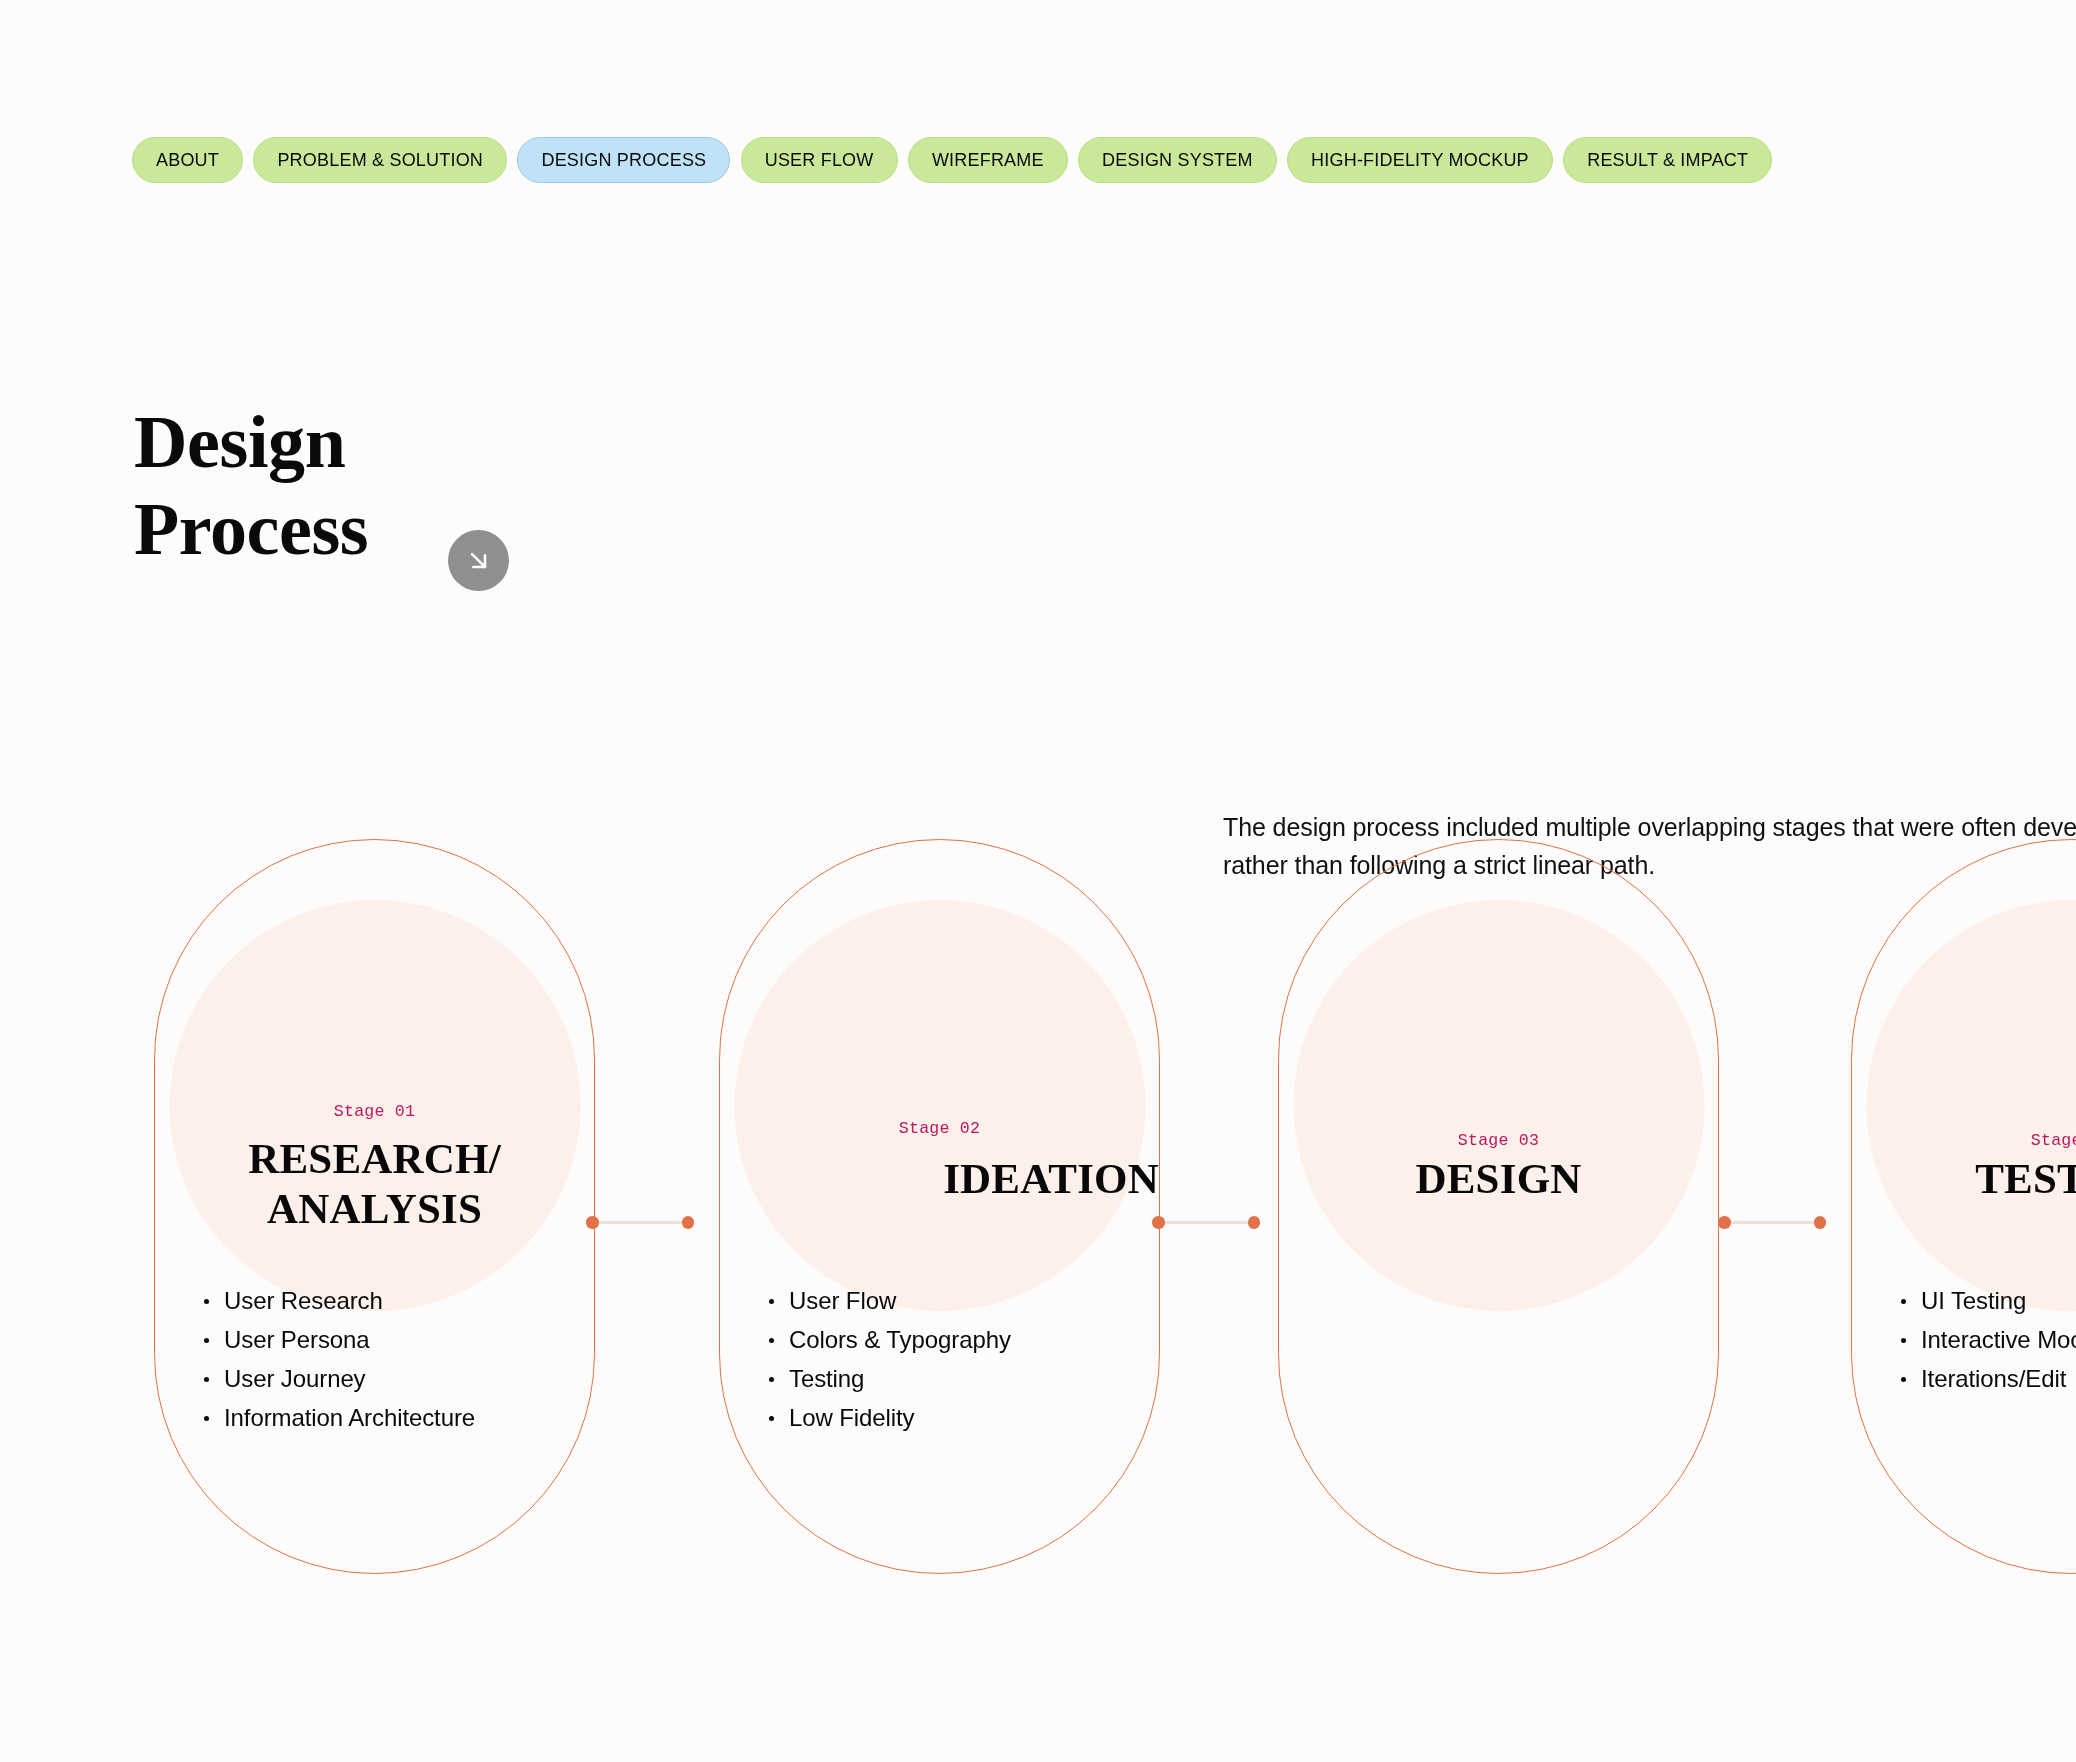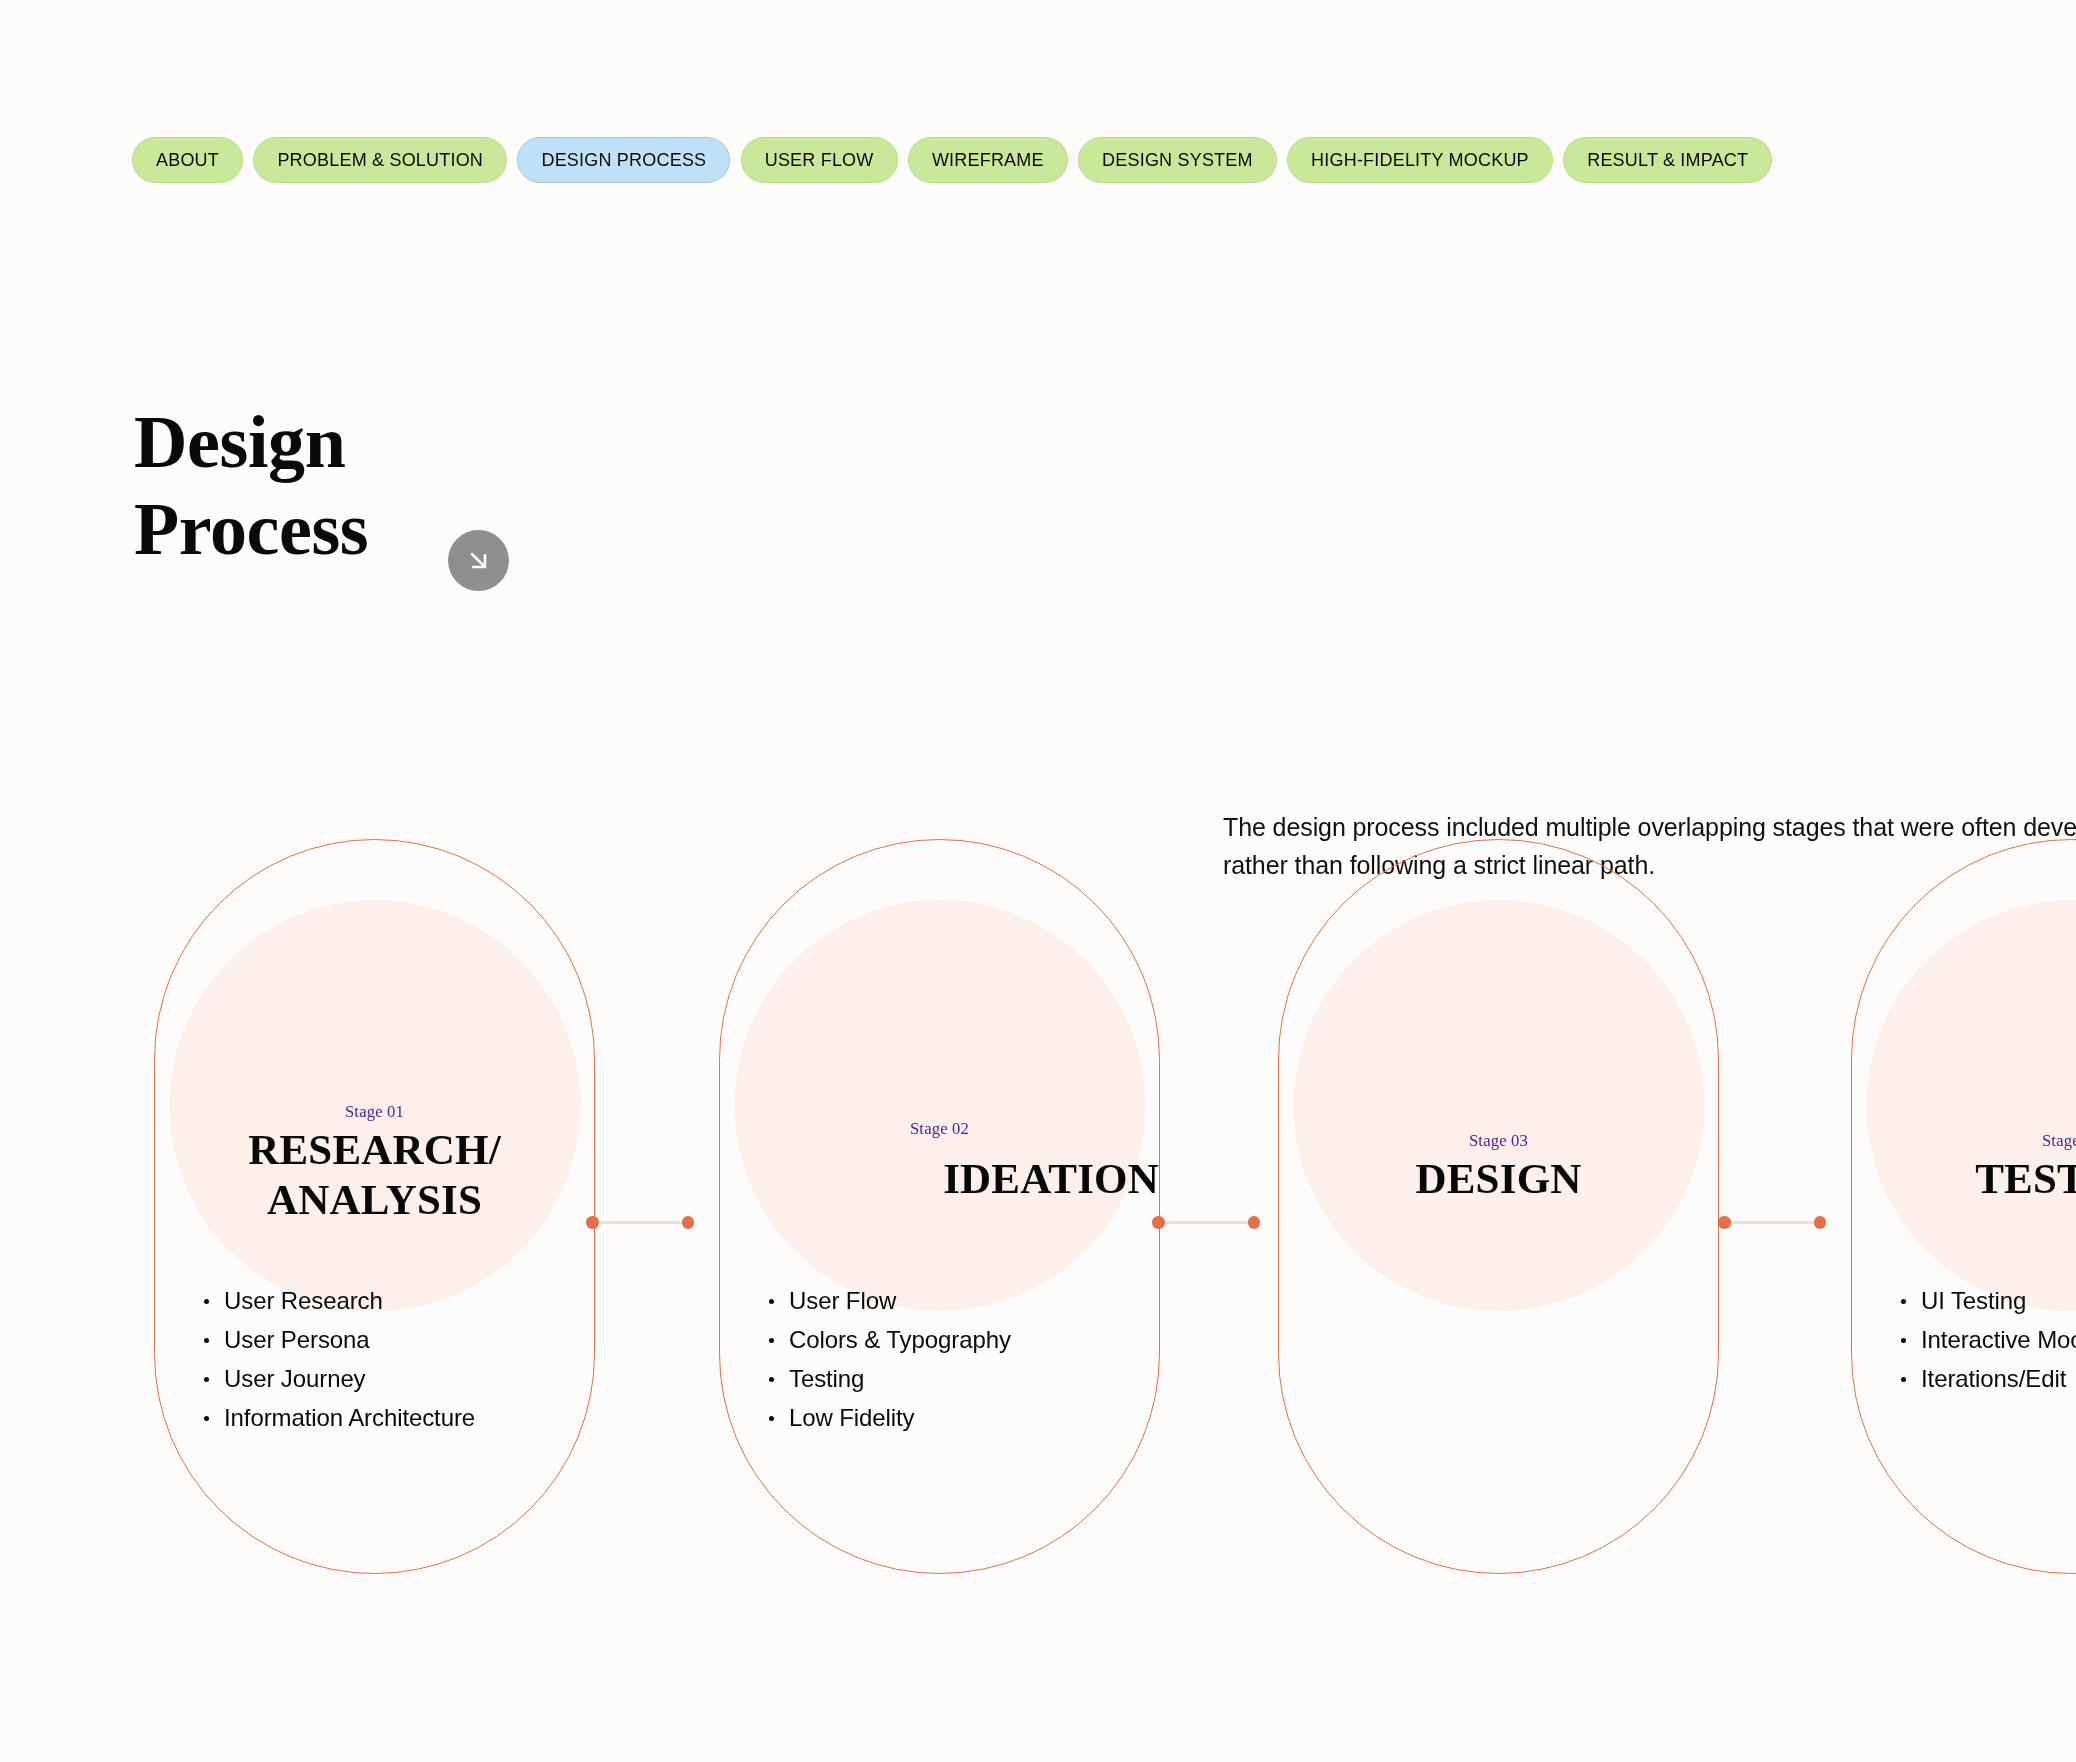--- a/index.html
+++ b/index.html
@@ -136,23 +136,23 @@
     z-index: 1;
     width: 100%;
     height: 100%;
   }
 
   .stage-label {
     position: absolute;
     left: 0;
     width: 100%;
     text-align: center;
-    font-family: Liberation Serif, serif;
+    font-family: Liberation Mono, monospace;
     font-size: 16.6px;
-    color: #4c1d95;
+    color: #be185d;
     letter-spacing: 0.2px;
   }
 
   .stage-title {
     position: absolute;
     left: 0;
     width: 100%;
     text-align: center;
     font-family: "Liberation Serif", serif;
     font-weight: 700;
@@ -265,21 +265,21 @@
     </svg>
   </span>
 </div>
 
 <div id="stages-row">
 
   <div class="stage-card" style="left:154px;">
     <div class="stage-circle"></div>
     <div class="stage-inner">
       <div class="stage-label" style="top:262px;">Stage 01</div>
-      <div class="stage-title" style="top:285px;">RESEARCH/
+      <div class="stage-title" style="top:294px;">RESEARCH/
 ANALYSIS</div>
       <ul class="stage-bullets" style="top:449px;">
         <li>User Research</li>
         <li>User Persona</li>
         <li>User Journey</li>
         <li>Information Architecture</li>
       </ul>
     </div>
   </div>
 

